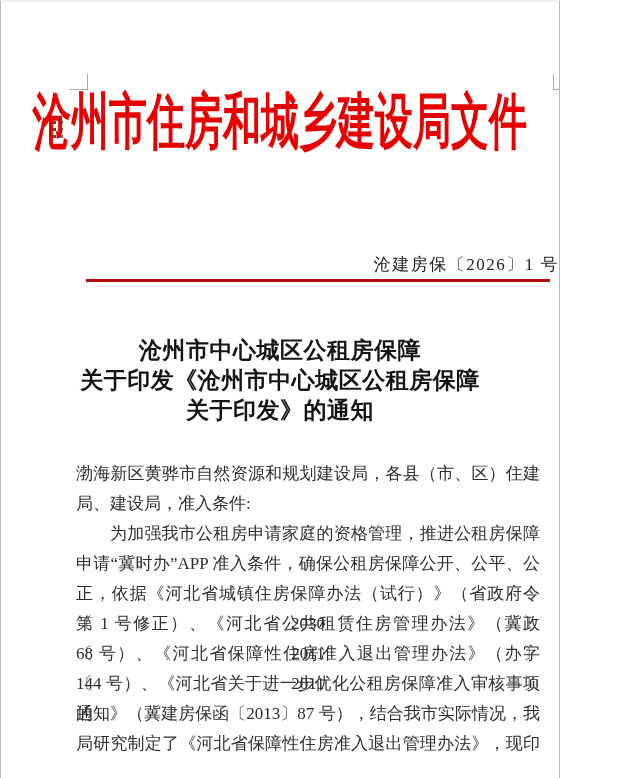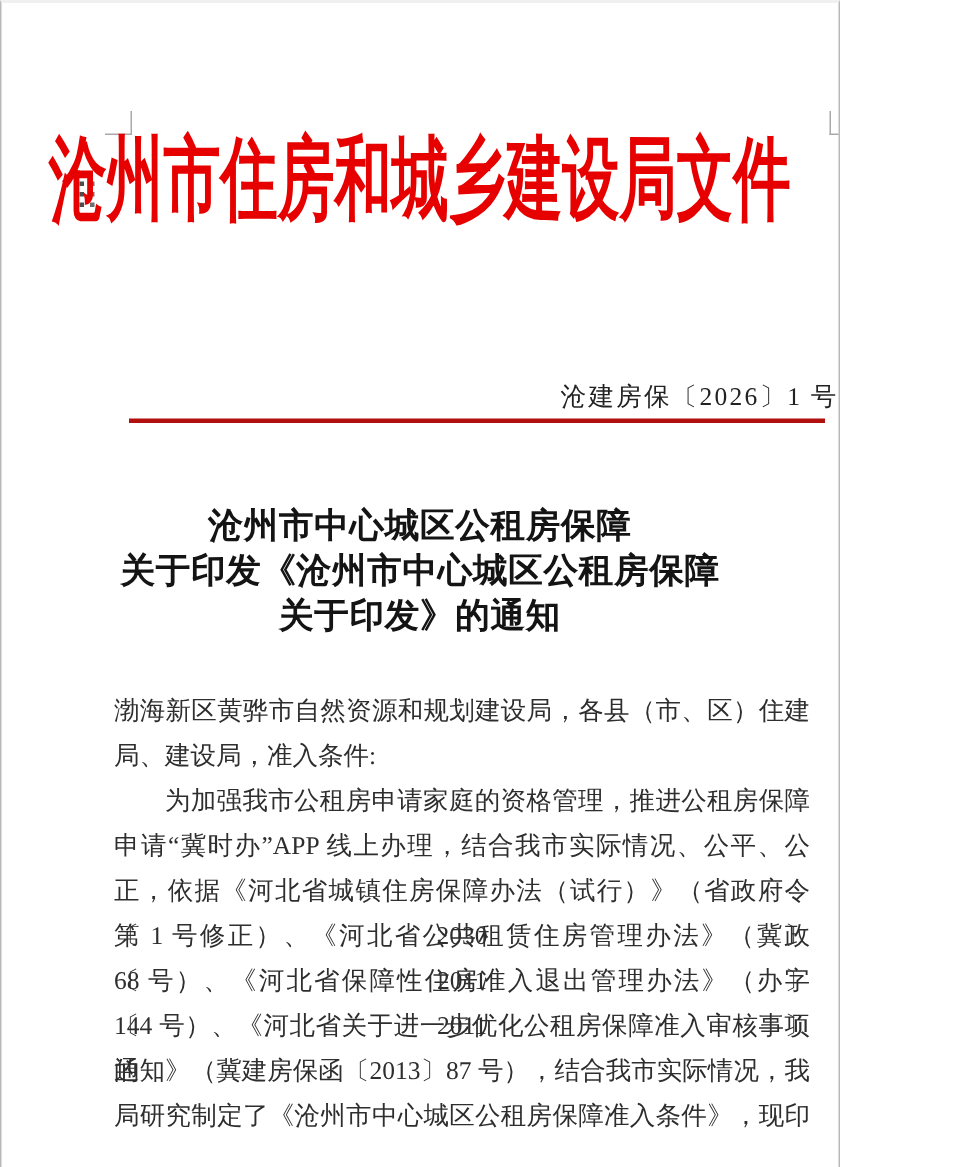--- a/index.html
+++ b/index.html
@@ -137,22 +137,22 @@
   <div class="notice-title">
     <div>沧州市中心城区公租房保障</div>
     <div>关于印发《沧州市中心城区公租房保障</div>
     <div>关于印发》的通知</div>
   </div>
 
   <div class="body-text">
     <div class="bline j">渤海新区黄骅市自然资源和规划建设局，各县（市、区）住建</div>
     <div class="bline">局、建设局，准入条件:</div>
     <div class="bline j indent">为加强我市公租房申请家庭的资格管理，推进公租房保障</div>
-    <div class="bline j">申请“冀时办”APP 线上办理，结合我市实际情况、公平、公</div>
+    <div class="bline j">申请“冀时办”APP 准入条件，确保公租房保障公开、公平、公</div>
     <div class="bline j">正，依据《河北省城镇住房保障办法（试行）》（省政府令〔2030〕</div>
     <div class="bline j">第 1 号修正）、《河北省公共租赁住房管理办法》（冀政〔2011〕</div>
     <div class="bline j">68 号）、《河北省保障性住房准入退出管理办法》（办字〔2011〕</div>
     <div class="bline j">144 号）、《河北省关于进一步优化公租房保障准入审核事项的</div>
     <div class="bline j">通知》（冀建房保函〔2013〕87 号），结合我市实际情况，我</div>
-    <div class="bline j">局研究制定了《沧州市中心城区公租房保障准入条件》，现印</div>
+    <div class="bline j">局研究制定了《河北省保障性住房准入退出管理办法》，现印</div>
   </div>
 
 </div>
 
 </body></html>

